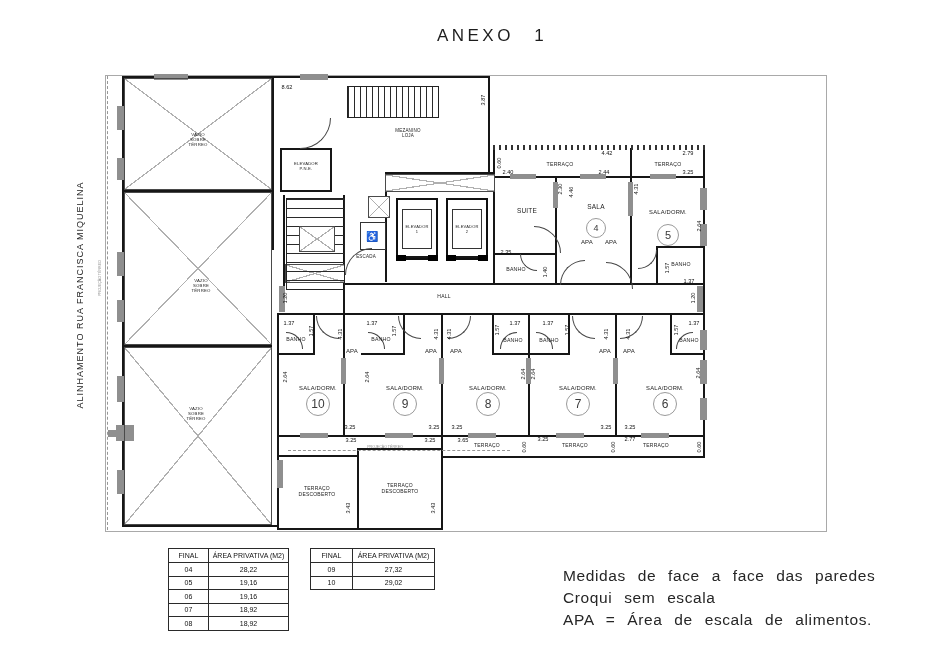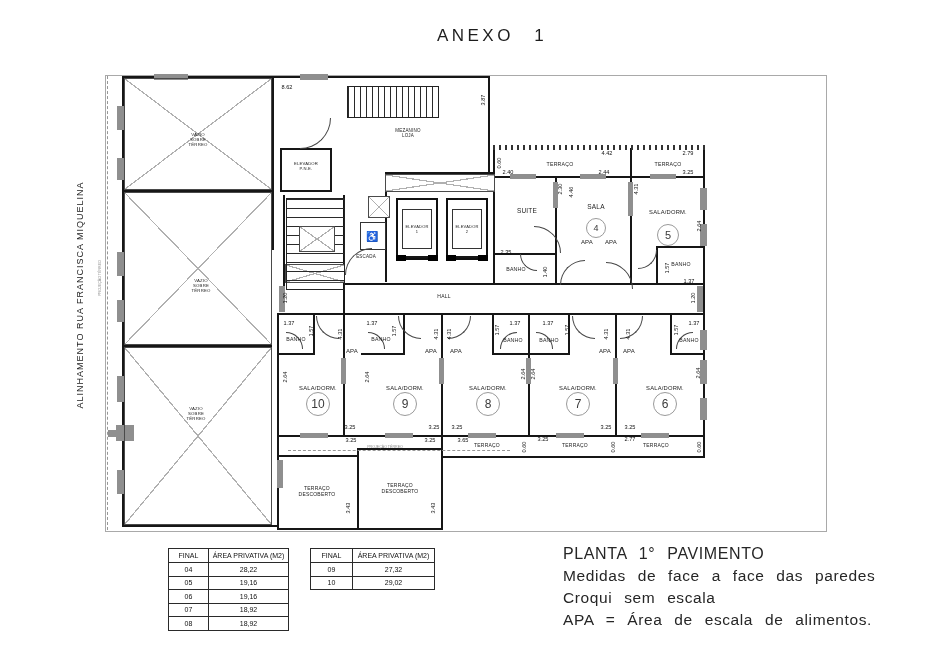--- a/index.html
+++ b/index.html
@@ -346,17 +346,16 @@
           <td>09</td>
           <td>27,32</td>
         </tr>
         <tr>
           <td>10</td>
           <td>29,02</td>
         </tr>
       </tbody>
   </table>
 
-  <div class="legend-line" style="left:563px;top:545px;font-size:16px;">PLANTA  1°  PAVIMENTO</div>
   <div class="legend-line" style="left:563px;top:589px;">Croqui  sem  escala</div>
   <div class="legend-line" style="left:563px;top:567px;">Medidas  de  face  a  face  das  paredes</div>
   <div class="legend-line" style="left:563px;top:611px;">APA  =  Área  de  escala  de  alimentos.</div>
 </div>
 
 </body></html>

